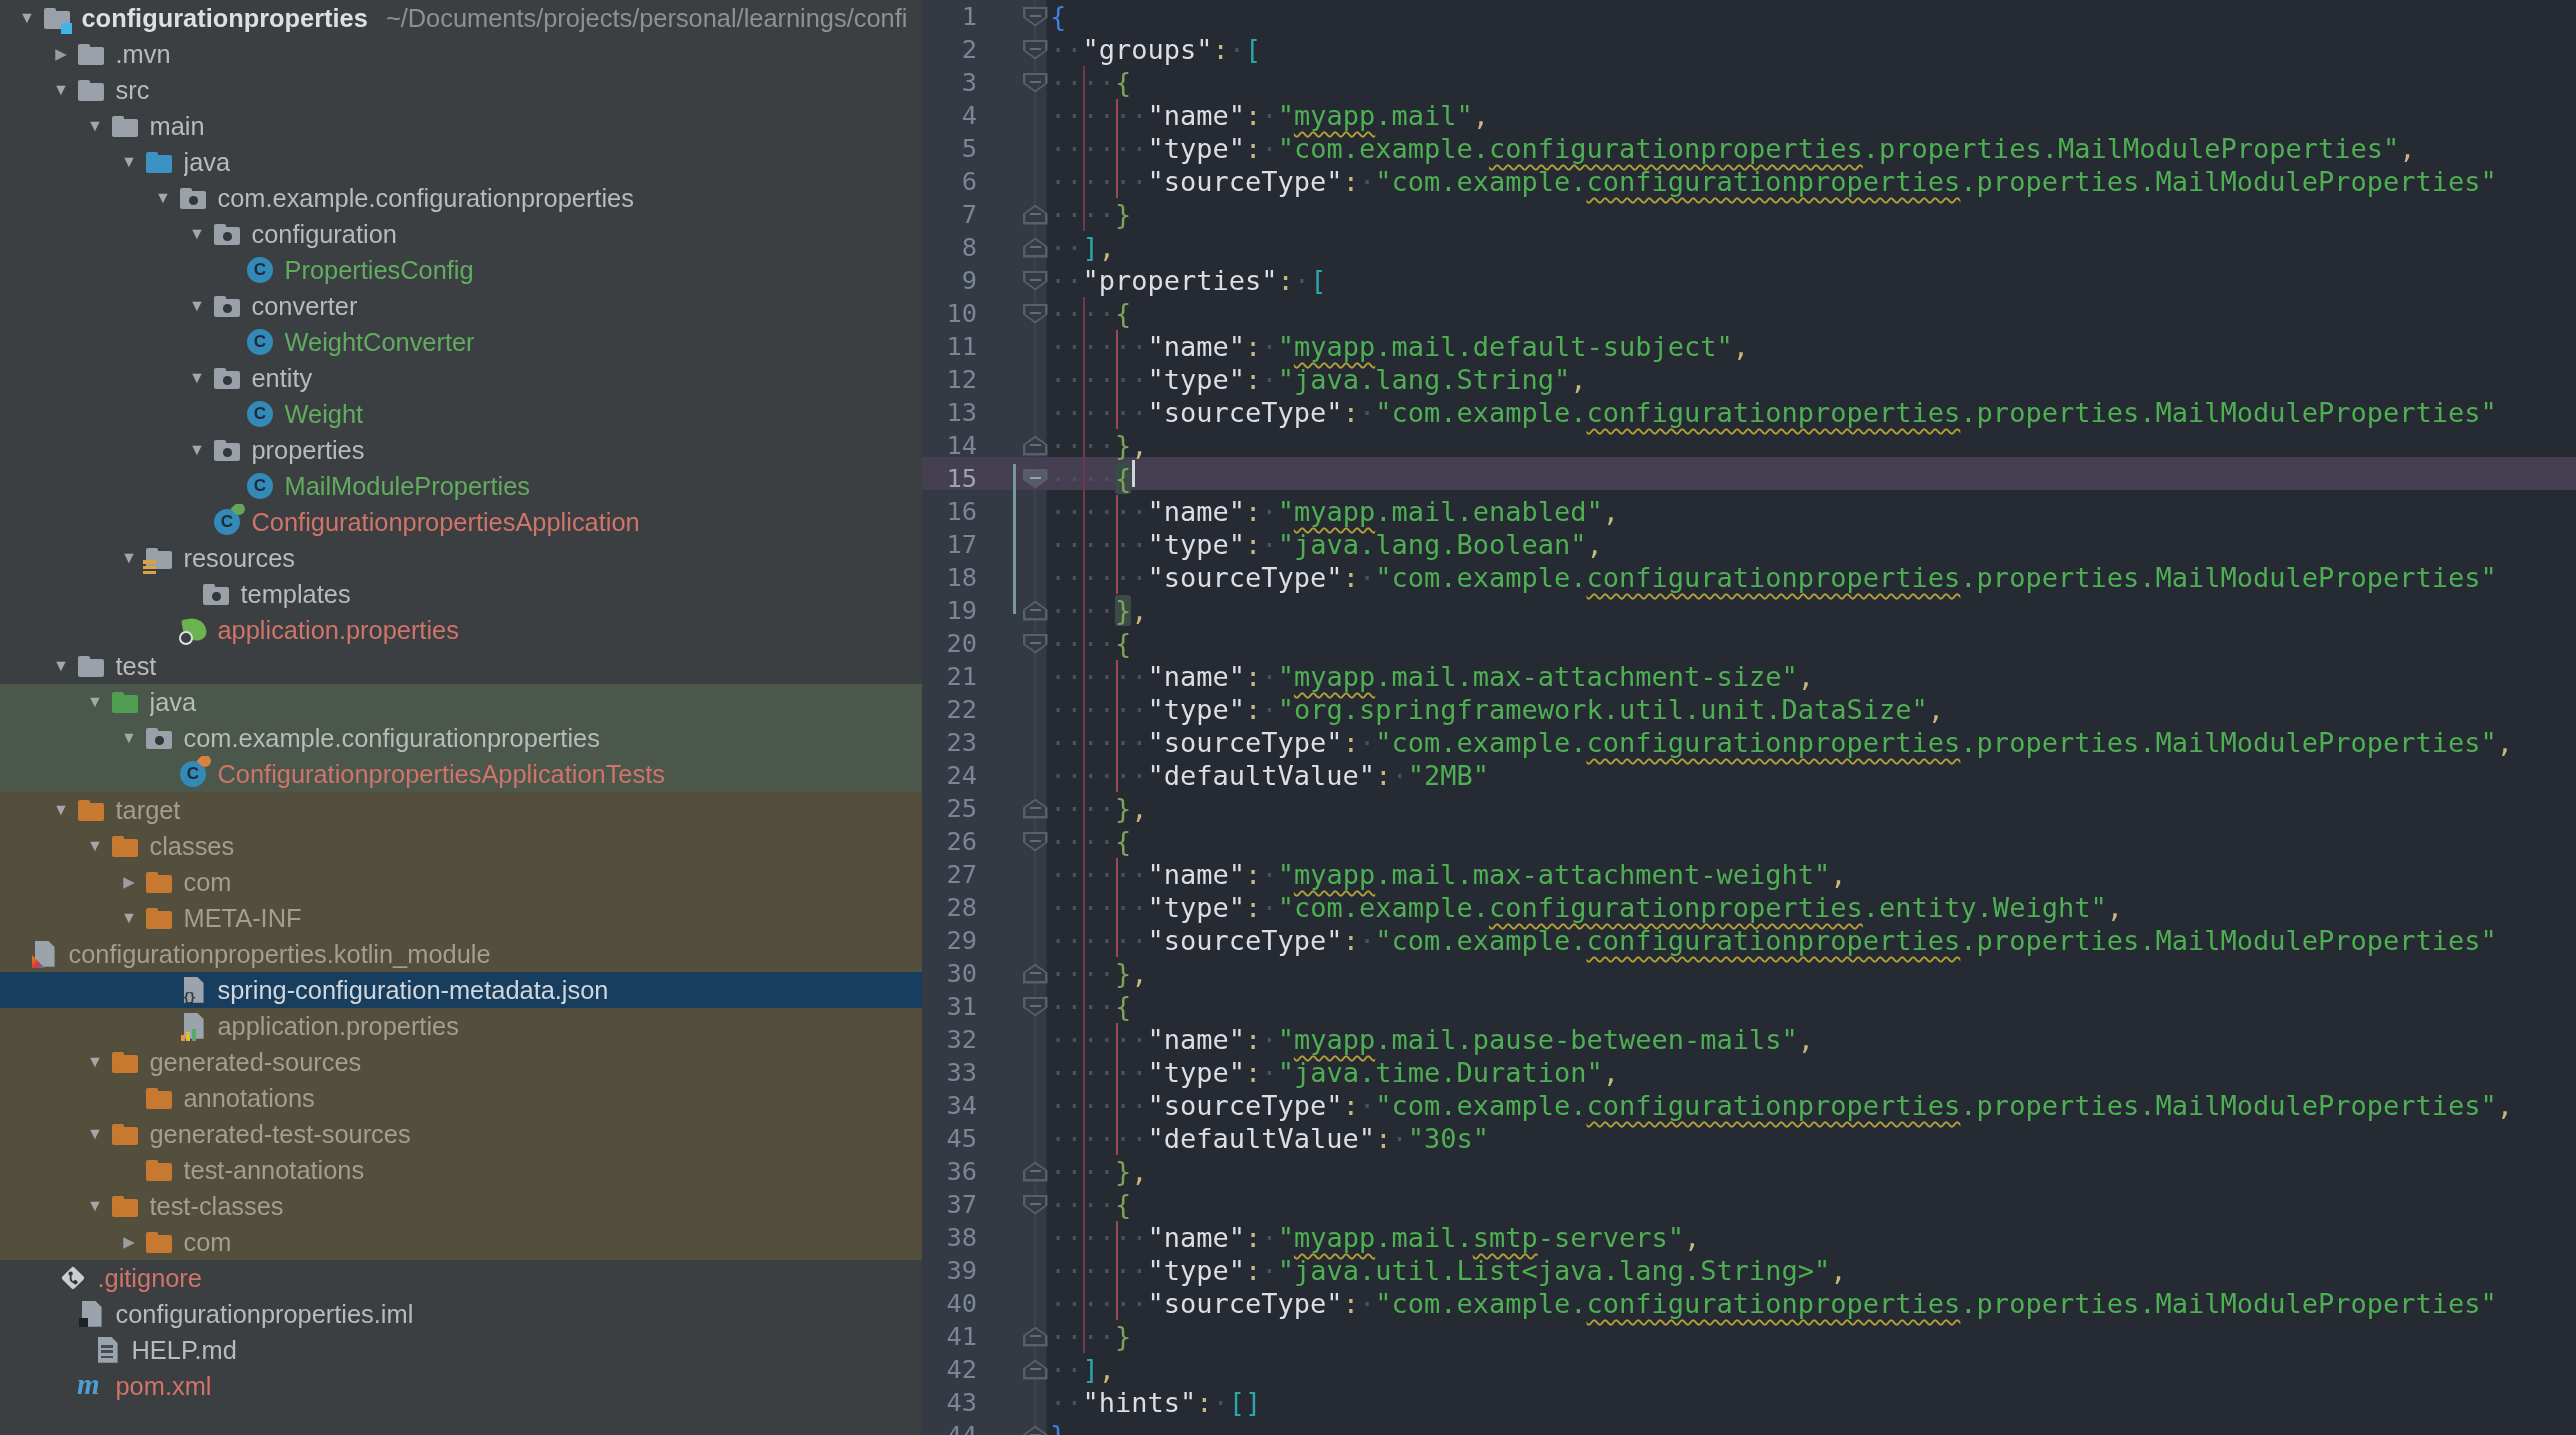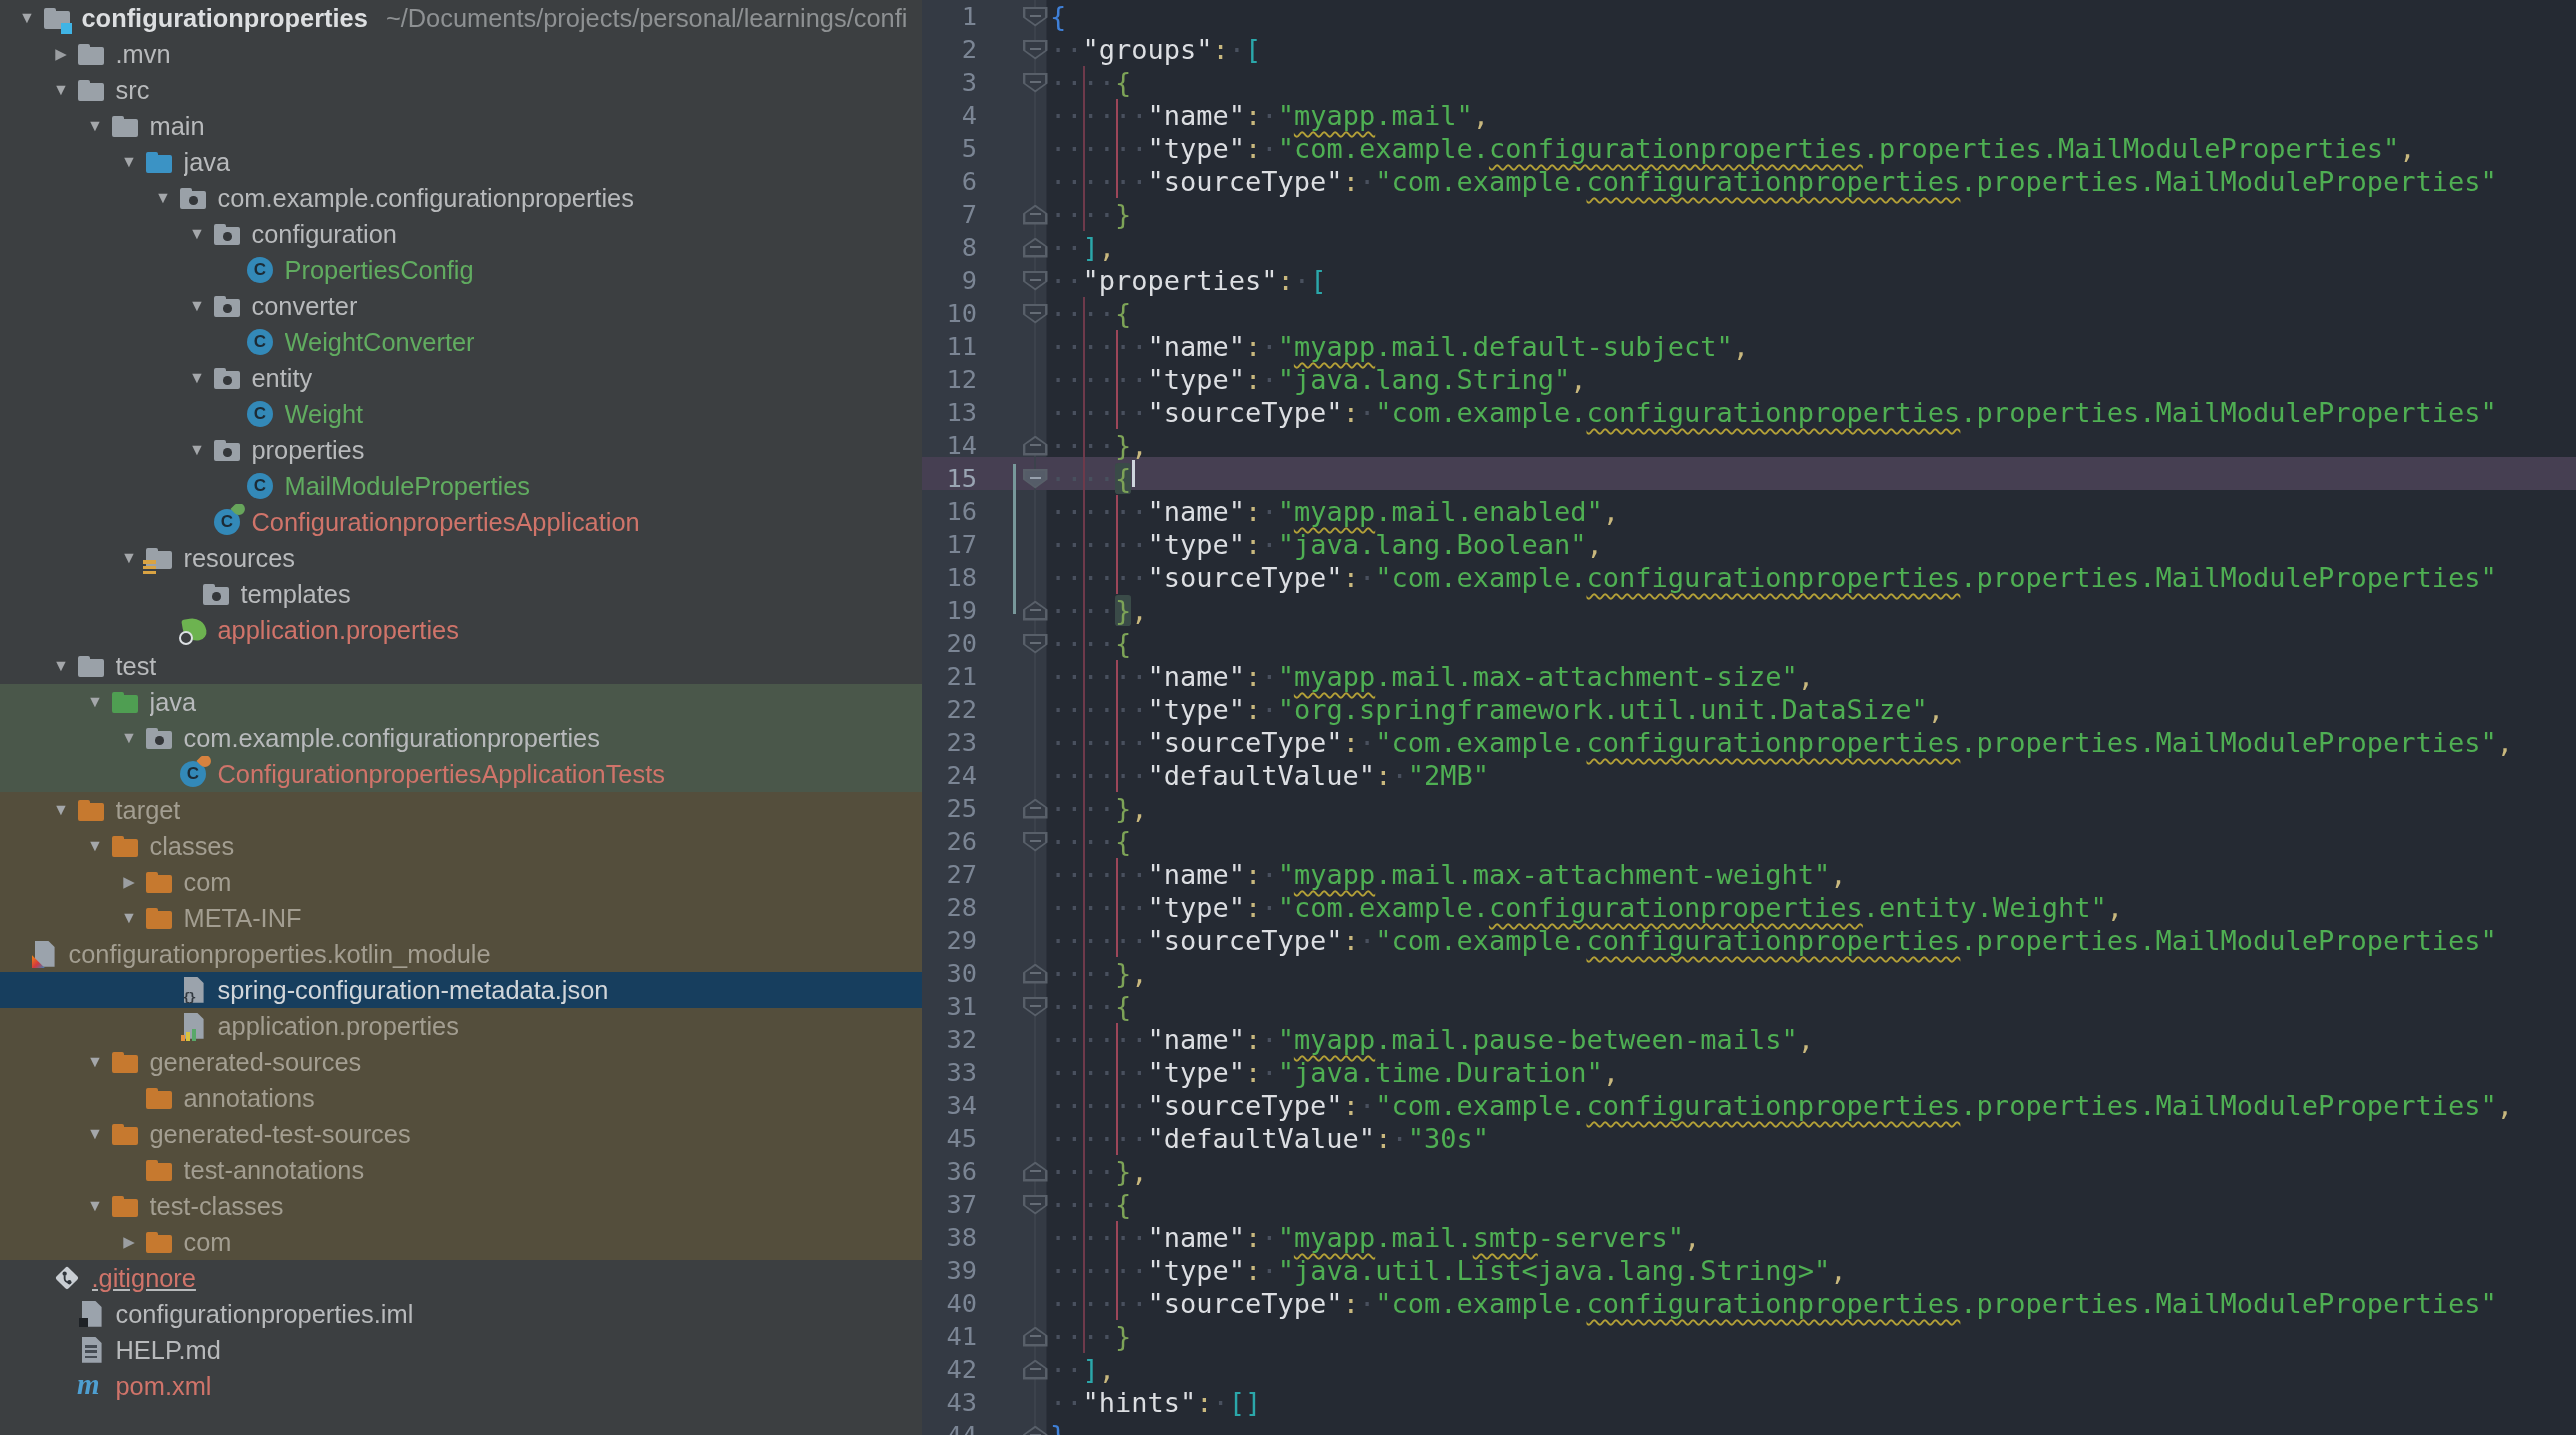--- a/index.html
+++ b/index.html
@@ -393,41 +393,41 @@
         <span class="tl t-muted">test-classes</span>
       </div>
       <div class="trow r-brown" style="padding-left: 115px;">
         <span class="arr right">▶</span>
         <span class="icon fc-orange">
           <div class="f-tab"></div>
           <div class="f-body"></div>
         </span>
         <span class="tl t-muted">com</span>
       </div>
-      <div class="trow" style="padding-left: 23px; text-decoration: underline;">
+      <div class="trow" style="padding-left: 29px;">
         <span class="arr"></span>
         <span class="icon">
           <svg class="gitsvg" width="32" height="32" viewBox="0 0 34 34">
             <rect x="8" y="8" width="18" height="18" rx="2.5" fill="#C9CED3" transform="rotate(45 17 17)"></rect>
             <circle cx="14.5" cy="12.5" r="2.3" fill="#2F353B"></circle>
             <circle cx="19.5" cy="21.5" r="2.3" fill="#2F353B"></circle>
             <path d="M14.5 14.5 v3 a4 4 0 0 0 4 4" stroke="#2F353B" stroke-width="2" fill="none"></path>
           </svg>
         </span>
         <span class="tl t-salmon">.gitignore</span>
       </div>
       <div class="trow" style="padding-left: 47px;">
         <span class="arr"></span>
         <span class="icon">
           <div class="page"></div>
           <div class="imlb"></div>
         </span>
         <span class="tl t-n">configurationproperties.iml</span>
       </div>
-      <div class="trow" style="padding-left: 47px;">
+      <div class="trow" style="padding-left: 63px;">
         <span class="arr"></span>
         <span class="icon">
           <div class="page"></div>
           <div class="mdl">
             <i></i>
             <i></i>
             <i></i>
           </div>
         </span>
         <span class="tl t-n">HELP.md</span>

